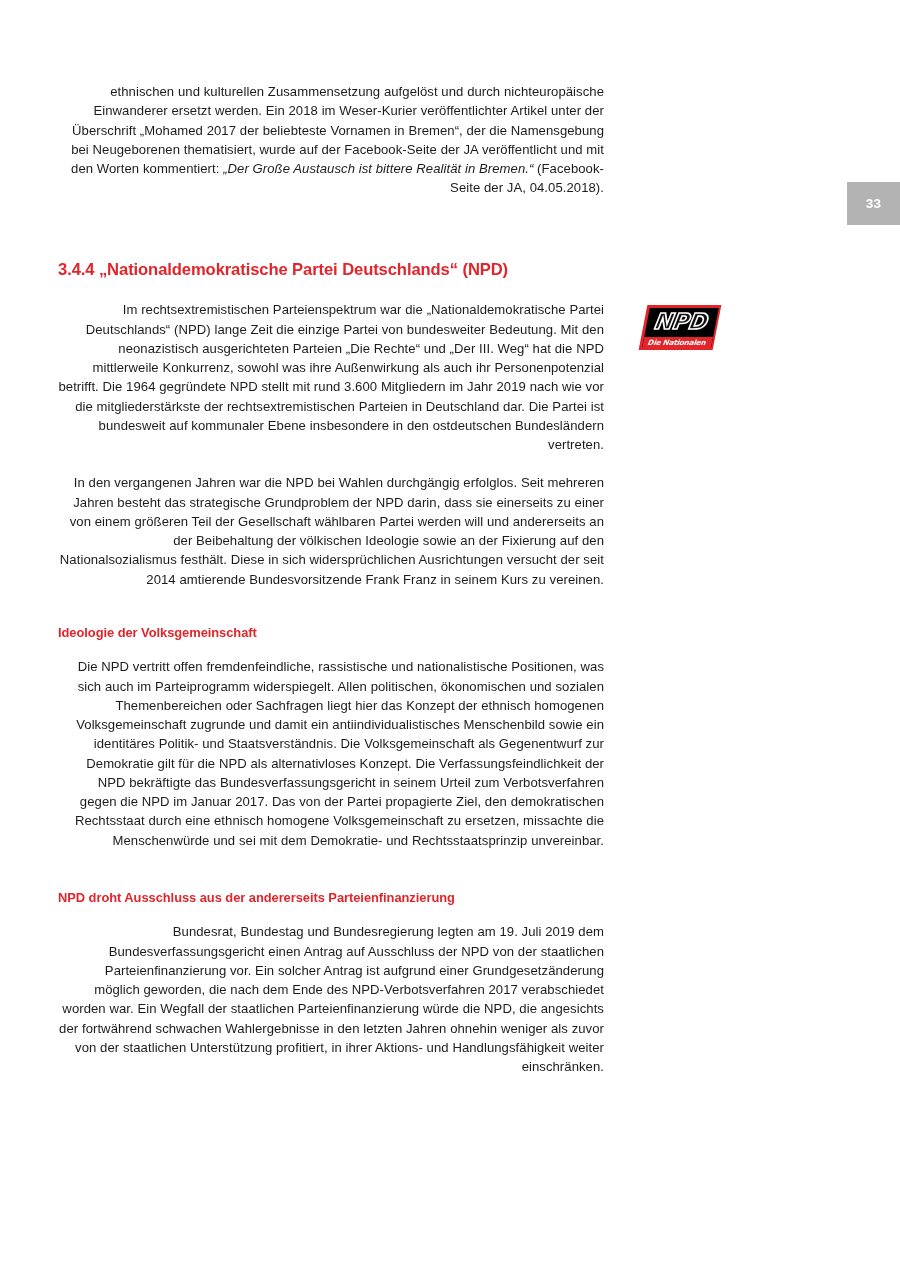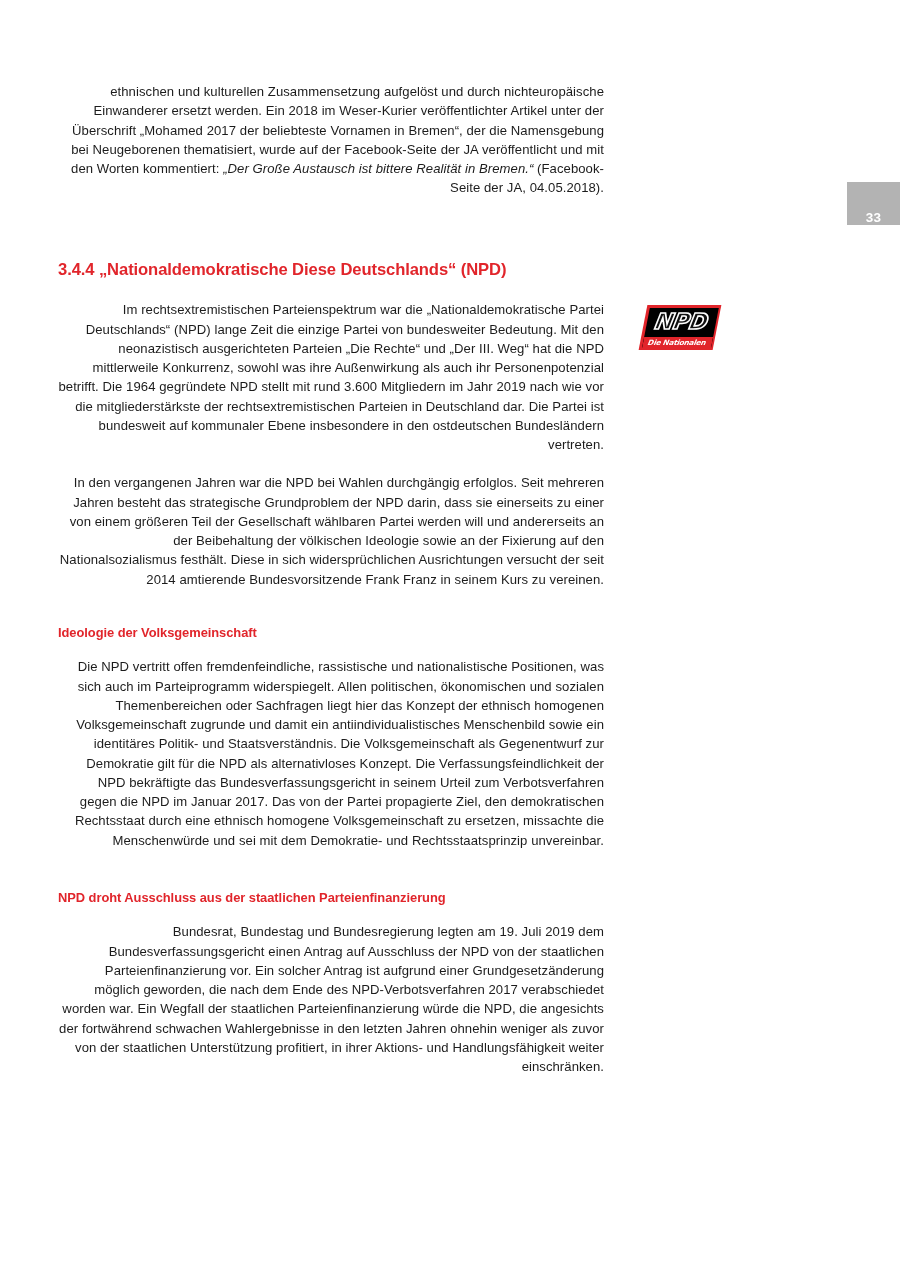--- a/index.html
+++ b/index.html
@@ -29,21 +29,21 @@
     left: 847px;
     top: 182px;
     width: 53px;
     height: 43px;
     background: #b3b3b3;
     color: #ffffff;
     font-size: 13.5px;
     font-weight: 700;
     letter-spacing: 0.3px;
     display: flex;
-    align-items: flex-end;
+    align-items: center;
     justify-content: center;
   }
 
   
   .column {
     position: absolute;
     left: 58px;
     top: 82px;
     width: 546px;
   }
@@ -166,40 +166,40 @@
       </div>
     </div>
   </div>
 
   <div class="column">
 
     <p class="body-text"><span>ethnischen und kulturellen Zusammensetzung aufgelöst und durch nichteuropäische Einwanderer ersetzt werden. Ein 2018 im Weser-Kurier veröffentlichter Artikel unter der Überschrift „Mohamed 2017 der beliebteste Vornamen in Bremen“, der die Namensgebung bei Neugeborenen thematisiert, wurde auf der Facebook-Seite der JA veröffentlicht und mit den Worten kommentiert: </span><em>„Der Große Austausch ist bittere Realität in Bremen.“</em><span> (Facebook-Seite der JA, 04.05.2018).</span></p>
 
     <div class="gap-intro"></div>
 
-    <h2 class="section-heading">3.4.4 „Nationaldemokratische Diese Deutschlands“ (NPD)</h2>
+    <h2 class="section-heading">3.4.4 „Nationaldemokratische Partei Deutschlands“ (NPD)</h2>
 
     <div class="gap-after-h3"></div>
 
     <p class="body-text">Im rechtsextremistischen Parteienspektrum war die „Nationaldemokratische Partei Deutschlands“ (NPD) lange Zeit die einzige Partei von bundesweiter Bedeutung. Mit den neonazistisch ausgerichteten Parteien „Die Rechte“ und „Der III. Weg“ hat die NPD mittlerweile Konkurrenz, sowohl was ihre Außenwirkung als auch ihr Personenpotenzial betrifft. Die 1964 gegründete NPD stellt mit rund 3.600 Mitgliedern im Jahr 2019 nach wie vor die mitgliederstärkste der rechtsextremistischen Parteien in Deutschland dar. Die Partei ist bundesweit auf kommunaler Ebene insbesondere in den ostdeutschen Bundesländern vertreten.</p>
 
     <div class="gap-para"></div>
 
     <p class="body-text">In den vergangenen Jahren war die NPD bei Wahlen durchgängig erfolglos. Seit mehreren Jahren besteht das strategische Grundproblem der NPD darin, dass sie einerseits zu einer von einem größeren Teil der Gesellschaft wählbaren Partei werden will und andererseits an der Beibehaltung der völkischen Ideologie sowie an der Fixierung auf den Nationalsozialismus festhält. Diese in sich widersprüchlichen Ausrichtungen versucht der seit 2014 amtierende Bundesvorsitzende Frank Franz in seinem Kurs zu vereinen.</p>
 
     <div class="gap-before-sub"></div>
 
     <h3 class="sub-heading">Ideologie der Volksgemeinschaft</h3>
 
     <div class="gap-after-sub"></div>
 
     <p class="body-text">Die NPD vertritt offen fremdenfeindliche, rassistische und nationalistische Positionen, was sich auch im Parteiprogramm widerspiegelt. Allen politischen, ökonomischen und sozialen Themenbereichen oder Sachfragen liegt hier das Konzept der ethnisch homogenen Volksgemeinschaft zugrunde und damit ein antiindividualistisches Menschenbild sowie ein identitäres Politik- und Staatsverständnis. Die Volksgemeinschaft als Gegenentwurf zur Demokratie gilt für die NPD als alternativloses Konzept. Die Verfassungsfeindlichkeit der NPD bekräftigte das Bundesverfassungsgericht in seinem Urteil zum Verbotsverfahren gegen die NPD im Januar 2017. Das von der Partei propagierte Ziel, den demokratischen Rechtsstaat durch eine ethnisch homogene Volksgemeinschaft zu ersetzen, missachte die Menschenwürde und sei mit dem Demokratie- und Rechtsstaatsprinzip unvereinbar.</p>
 
     <div class="gap-before-sub2"></div>
 
-    <h3 class="sub-heading">NPD droht Ausschluss aus der staatlichen Parteienfinanzierung</h3>
+    <h3 class="sub-heading">NPD droht Ausschluss aus der andererseits Parteienfinanzierung</h3>
 
     <div class="gap-after-sub"></div>
 
     <p class="body-text">Bundesrat, Bundestag und Bundesregierung legten am 19. Juli 2019 dem Bundesverfassungsgericht einen Antrag auf Ausschluss der NPD von der staatlichen Parteienfinanzierung vor. Ein solcher Antrag ist aufgrund einer Grundgesetzänderung möglich geworden, die nach dem Ende des NPD-Verbotsverfahren 2017 verabschiedet worden war. Ein Wegfall der staatlichen Parteienfinanzierung würde die NPD, die angesichts der fortwährend schwachen Wahlergebnisse in den letzten Jahren ohnehin weniger als zuvor von der staatlichen Unterstützung profitiert, in ihrer Aktions- und Handlungsfähigkeit weiter einschränken.</p>
 
   </div>
 </div>
 
 </body></html>

